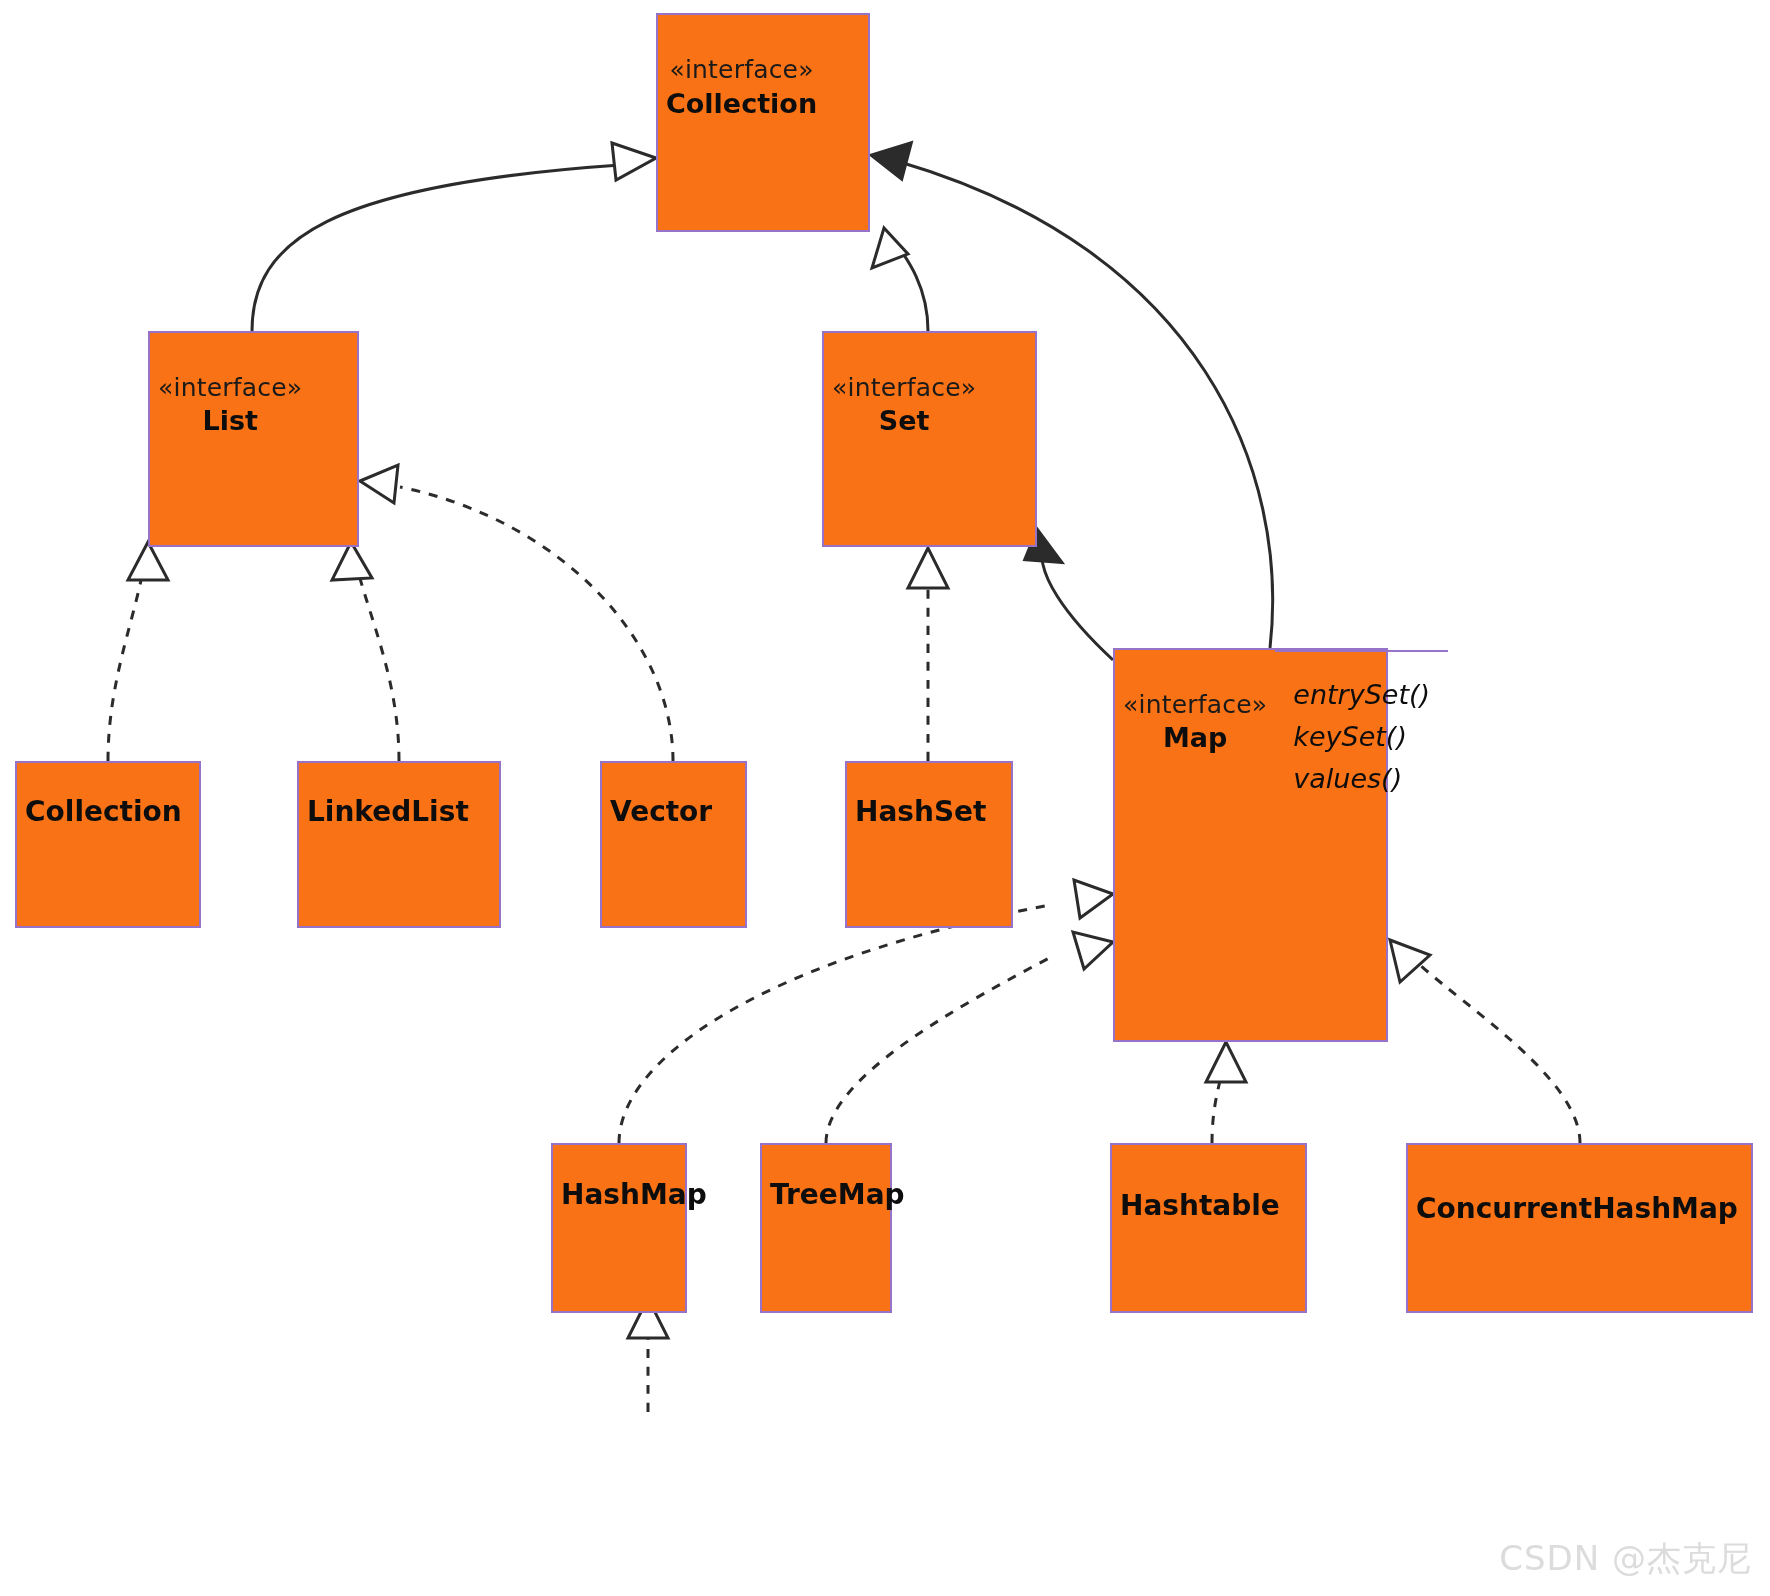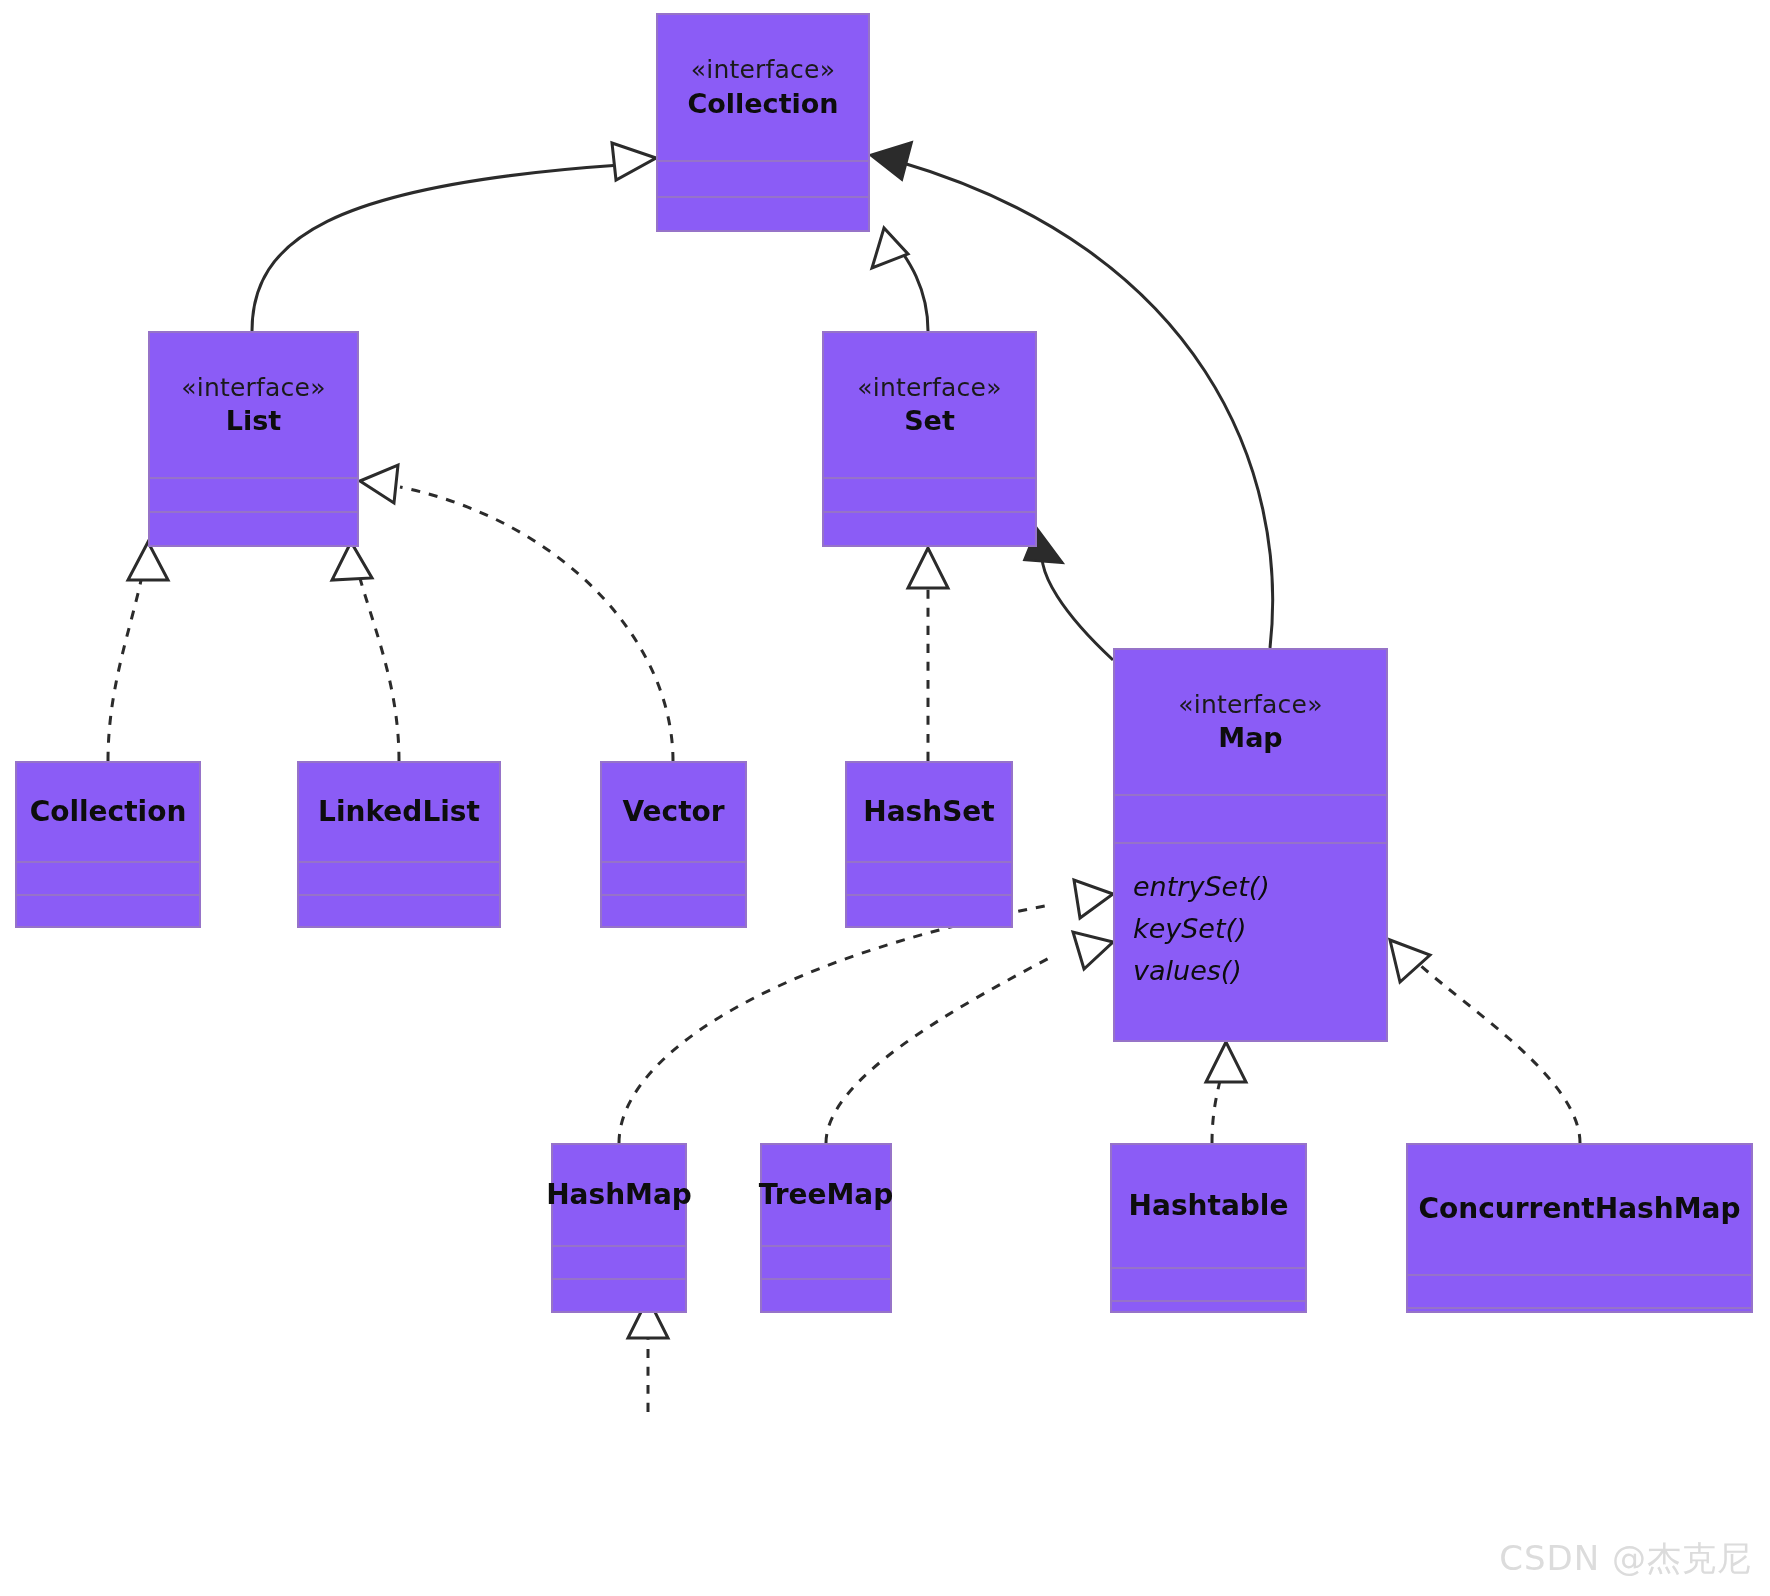--- a/index.html
+++ b/index.html
@@ -13,24 +13,23 @@
     width: 1770px;
     height: 1596px;
     background: #ffffff;
     font-family: "DejaVu Sans", sans-serif;
     overflow: hidden;
   }
   
   .uml-box {
     position: absolute;
     box-sizing: border-box;
-    background: #8b5cf6;
+    background: #f97316;
     border: 2px solid #9673c8;
     display: flex;
-    flex-direction: column;
   }
   .uml-header {
     flex: none;
     display: flex;
     flex-direction: column;
     align-items: center;
     justify-content: center;
     box-sizing: border-box;
     padding: 6px 8px;
   }

